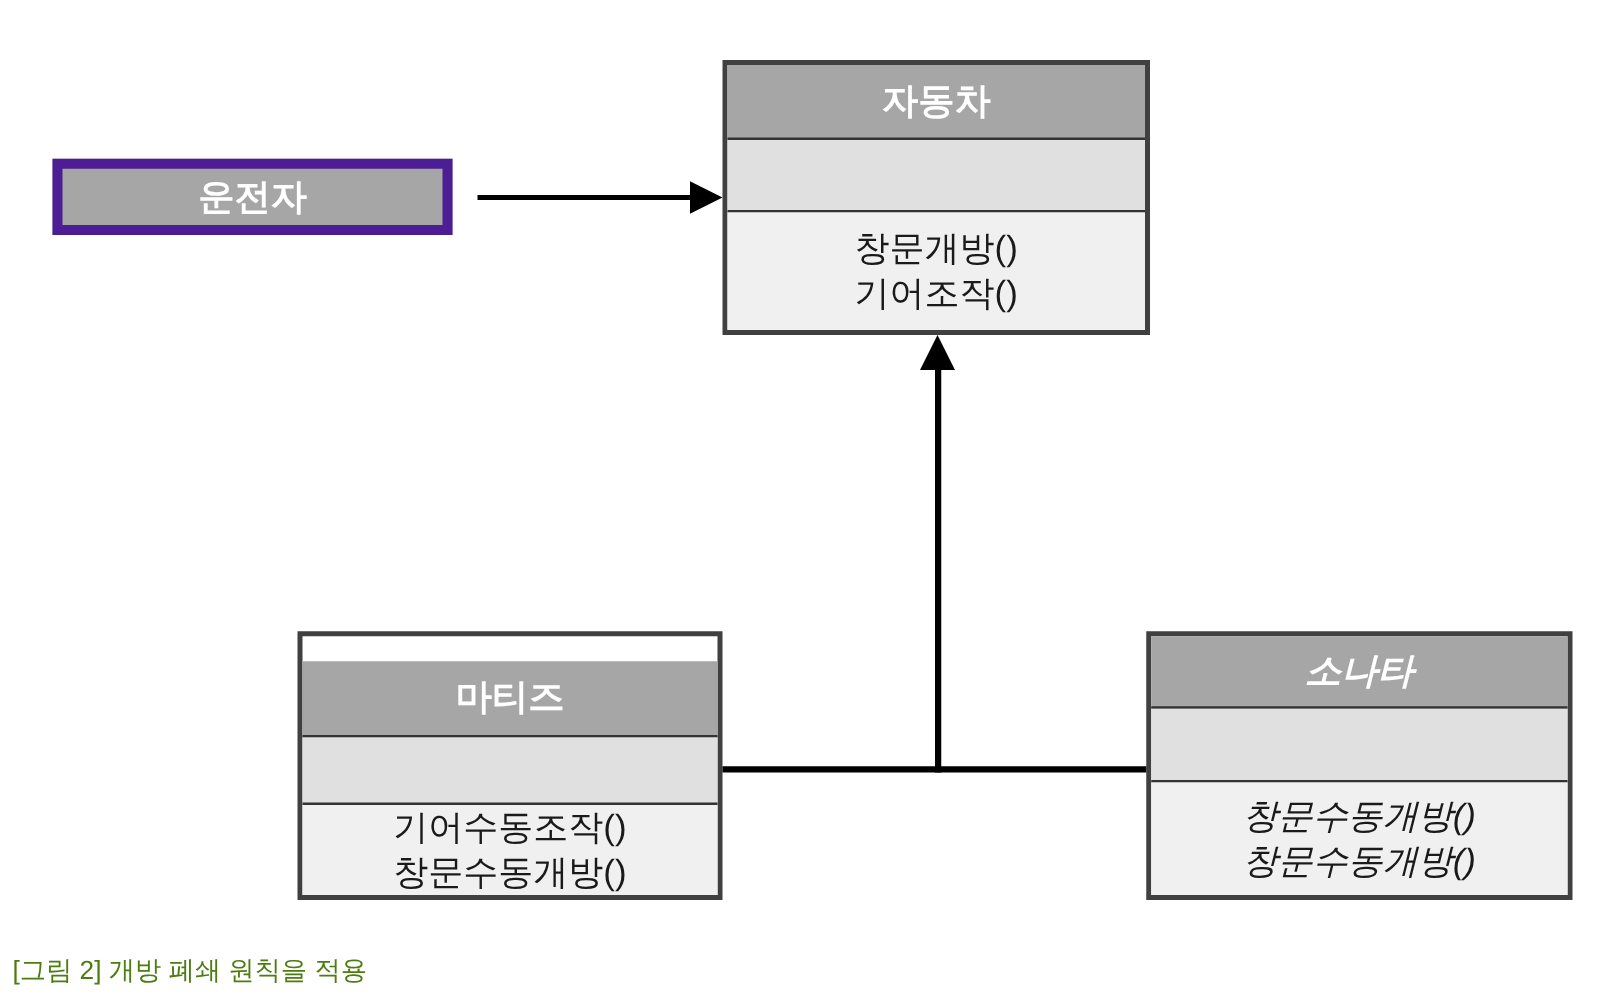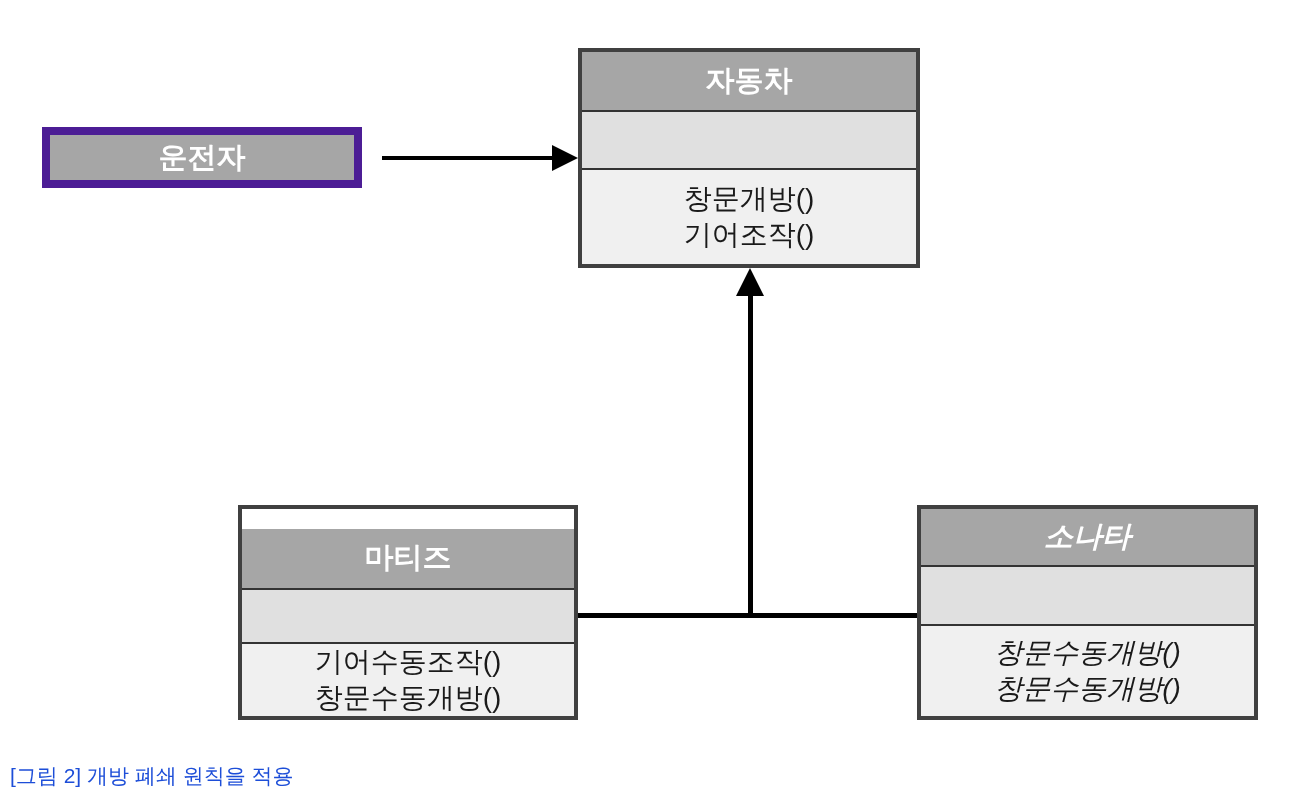--- a/index.html
+++ b/index.html
@@ -119,21 +119,21 @@
     left: 578px; top: 613px;
     width: 339px; height: 5px;
   }
 
   
   .caption {
     position: absolute;
     left: 10px;
     top: 762px;
     font-size: 21px;
-    color: #1d4ed8;
+    color: #4d7c0f;
   }
 </style>
 </head>
 <body>
 
 <div class="canvas">
 
   <div class="actor-box">
     <span>운전자</span>
   </div>

